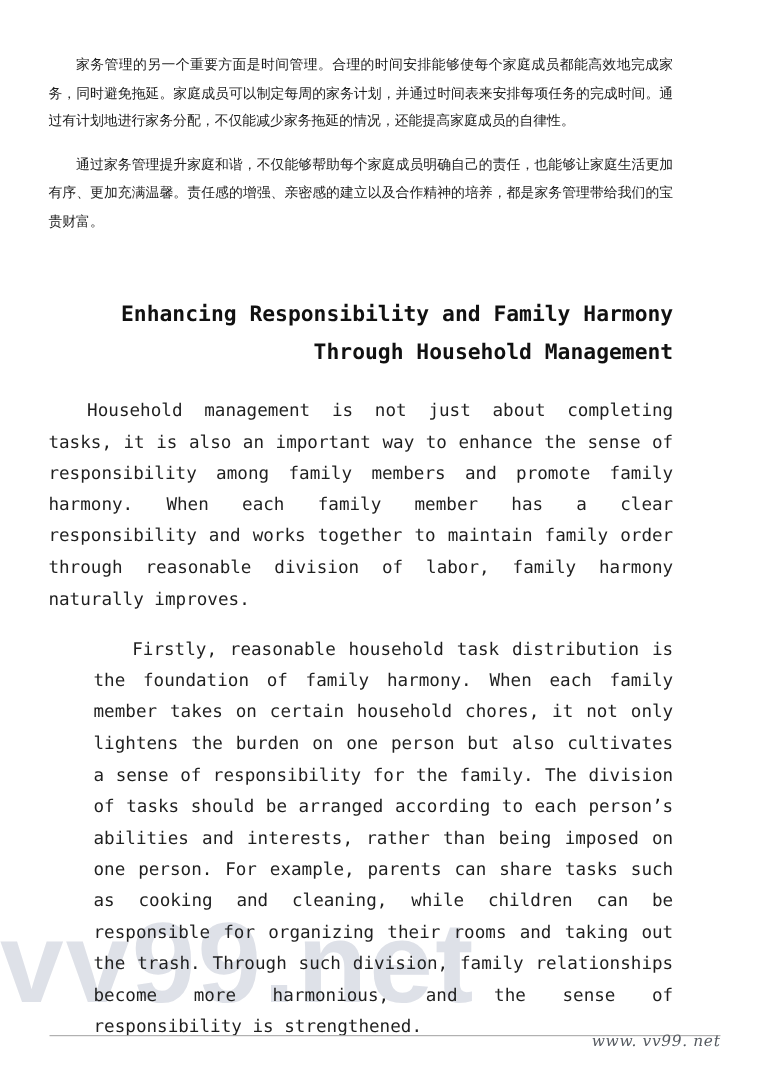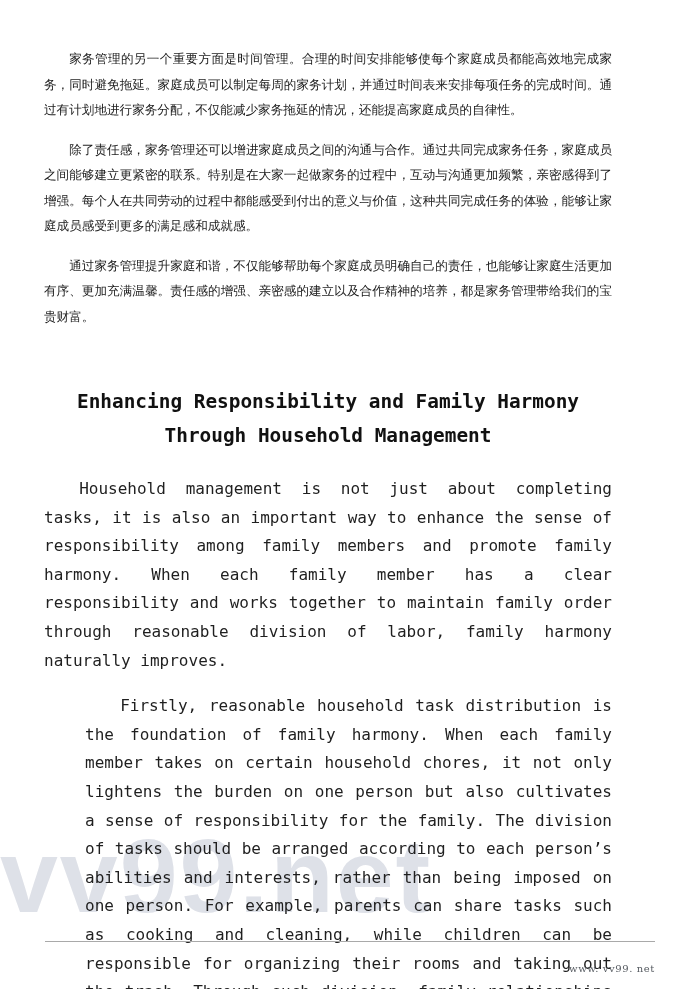--- a/index.html
+++ b/index.html
@@ -63,21 +63,21 @@
 
   
   h1.en-heading {
     margin: 0;
     padding-top: 42px;
     font-family: "DejaVu Sans Mono", "Liberation Mono", monospace;
     font-size: 19.4px;
     font-weight: bold;
     line-height: 34px;
     color: #111111;
-    text-align: center;
+    text-align: right;
     letter-spacing: 0px;
   }
 
   
   .en-block {
     padding-top: 22px;
   }
   p.en {
     margin: 0 0 17px 0;
     font-family: "DejaVu Sans Mono", "Liberation Mono", monospace;
@@ -106,40 +106,40 @@
     position: absolute;
     left: 45px;
     right: 45px;
     top: 10px;
     height: 1px;
     background: #a9a9a9;
   }
   .footer-text {
     position: absolute;
     right: 45px;
-    top: 32px;
+    top: 8px;
     font-family: "DejaVu Serif", "Liberation Serif", serif;
-    font-size: 10px;
+    font-style: italic;
+    font-size: 14px;
     letter-spacing: 0.6px;
     color: #555a60;
     white-space: nowrap;
   }
 </style>
 </head>
 <body>
 
 <div class="page">
 
   <div class="watermark">vv99.net</div>
 
   <div class="content">
 
     <section class="zh-block">
       <p class="zh">家务管理的另一个重要方面是时间管理。合理的时间安排能够使每个家庭成员都能高效地完成家务，同时避免拖延。家庭成员可以制定每周的家务计划，并通过时间表来安排每项任务的完成时间。通过有计划地进行家务分配，不仅能减少家务拖延的情况，还能提高家庭成员的自律性。</p>
-      <p class="zh">除了责任感，家务管理还可以增进家庭成员之间的沟通与合作。通过共同完成家务任务，家庭成员之间能够建立更紧密的联系。特别是在大家一起做家务的过程中，互动与沟通更加频繁，亲密感得到了增强。每个人在共同劳动的过程中都能感受到付出的意义与价值，这种共同完成任务的体验，能够让家庭成员感受到更多的满足感和成就感。</p>
       <p class="zh">通过家务管理提升家庭和谐，不仅能够帮助每个家庭成员明确自己的责任，也能够让家庭生活更加有序、更加充满温馨。责任感的增强、亲密感的建立以及合作精神的培养，都是家务管理带给我们的宝贵财富。</p>
     </section>
 
     <h1 class="en-heading">Enhancing Responsibility and Family Harmony Through Household Management</h1>
 
     <section class="en-block">
       <p class="en">Household management is not just about completing tasks, it is also an important way to enhance the sense of responsibility among family members and promote family harmony. When each family member has a clear responsibility and works together to maintain family order through reasonable division of labor, family harmony naturally improves.</p>
       <p class="en">Firstly, reasonable household task distribution is the foundation of family harmony. When each family member takes on certain household chores, it not only lightens the burden on one person but also cultivates a sense of responsibility for the family. The division of tasks should be arranged according to each person’s abilities and interests, rather than being imposed on one person. For example, parents can share tasks such as cooking and cleaning, while children can be responsible for organizing their rooms and taking out the trash. Through such division, family relationships become more harmonious, and the sense of responsibility is strengthened.</p>
 
     </section>

